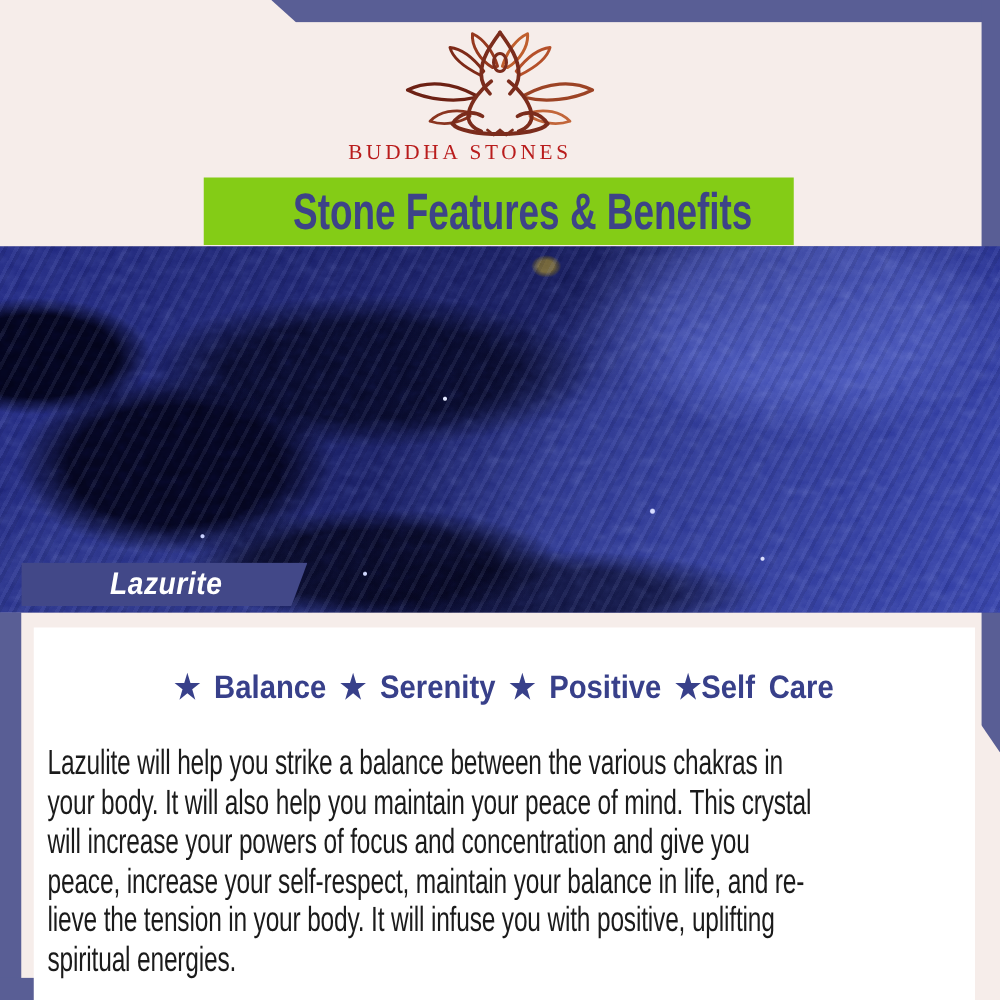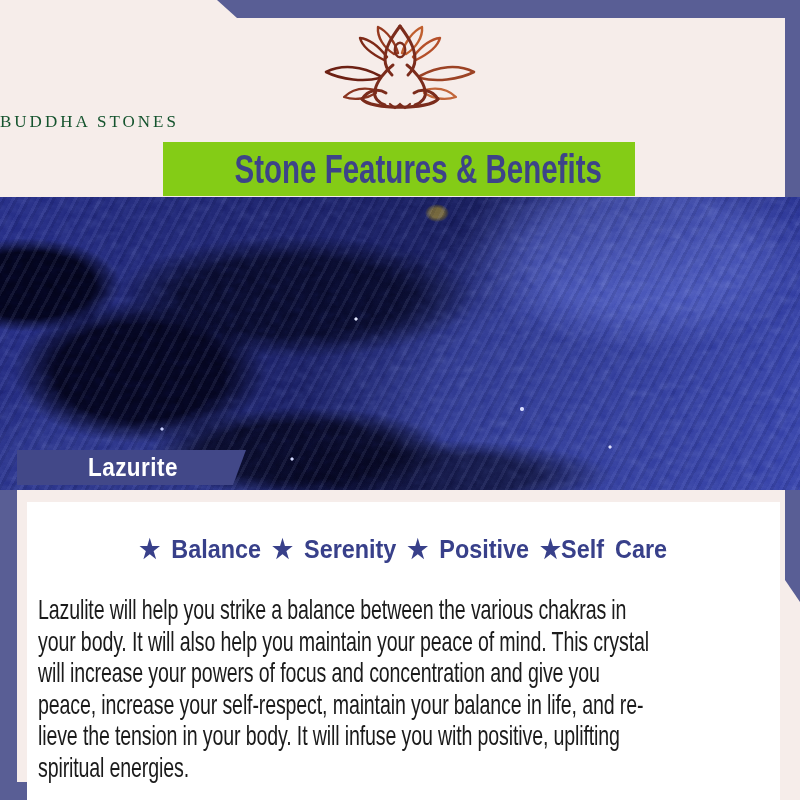--- a/index.html
+++ b/index.html
@@ -11,23 +11,23 @@
   #topbar{left:0;top:0;width:800px;height:18px;
     clip-path:polygon(217px 0,800px 0,800px 18px,237px 18px);}
   #rightbar{left:785px;top:0;width:15px;height:602px;
     clip-path:polygon(0 0,15px 0,15px 602px,0 580px);}
   #leftbar{left:0;top:490px;width:17px;height:310px;}
   #bottombar{left:0;top:782px;width:612px;height:18px;
     clip-path:polygon(0 0,590px 0,612px 18px,0 18px);}
 
   
   #logo{position:absolute;left:318px;top:20px;width:164px;height:98px;}
-  #brandname{position:absolute;left:0;top:112px;width:736px;text-align:left;
+  #brandname{position:absolute;left:0;top:112px;width:736px;text-align:center;
     font-family:"Liberation Serif",serif;font-size:17px;letter-spacing:3px;
-    color:#14532d;font-weight:normal;}
+    color:#b91c1c;font-weight:normal;}
   #titleband{position:absolute;left:163px;top:142px;width:472px;height:54px;
     background:#84cc16;text-align:center;line-height:54px;}
   #titleband .t{display:inline-block;white-space:nowrap;font-weight:bold;font-size:41px;
     color:#3d4388;transform:scaleX(.72);transform-origin:center;letter-spacing:0px;}
 
   
   #photo{position:absolute;left:0;top:197px;width:800px;height:293px;
     background:
       radial-gradient(circle 2px at 292px 262px,#cfd6ff 0 1.2px,transparent 2px),
       radial-gradient(circle 2px at 356px 122px,#dfe4ff 0 1.2px,transparent 2px),
@@ -44,21 +44,21 @@
       radial-gradient(ellipse 430px 260px at 625px 210px,rgba(58,71,173,.65) 0 45%,transparent 75%),
       radial-gradient(ellipse 300px 160px at 115px 290px,rgba(47,58,150,.55) 0 40%,transparent 70%),
       linear-gradient(108deg,#232b85 0%,#1a2068 35%,#151a58 55%,#2a35a0 100%);}
   #photo::before{content:"";position:absolute;inset:0;
     background:repeating-linear-gradient(118deg,rgba(165,178,255,.07) 0 3px,rgba(0,0,25,.09) 3px 6px,transparent 6px 11px);}
   #photo svg.noise{position:absolute;inset:0;mix-blend-mode:soft-light;opacity:.55;}
 
   
   #badge{position:absolute;left:17px;top:450px;width:229px;height:35px;background:#424888;
     clip-path:polygon(0 0,229px 0,216px 35px,0 35px);color:#ffffff;line-height:35px;
-    text-align:left;}
+    text-align:left;font-style:italic;}
   #badge .t{display:inline-block;margin-left:71px;font-weight:bold;font-size:25px;
     transform:scaleX(.9);transform-origin:left center;letter-spacing:.5px;}
 
   
   #panel{position:absolute;left:27px;top:502px;width:753px;height:336px;background:#ffffff;}
   #features{margin-top:34px;height:26px;line-height:26px;text-align:center;}
   #features .t{display:inline-block;white-space:nowrap;font-weight:bold;font-size:26px;
     color:#38408a;transform:scaleX(.90);transform-origin:center;word-spacing:5px;}
   #desc{margin-top:32px;padding-left:11px;color:#1b1b1b;font-size:28px;line-height:31.6px;}
   #desc .line{white-space:nowrap;transform:scaleX(.70);transform-origin:left center;

